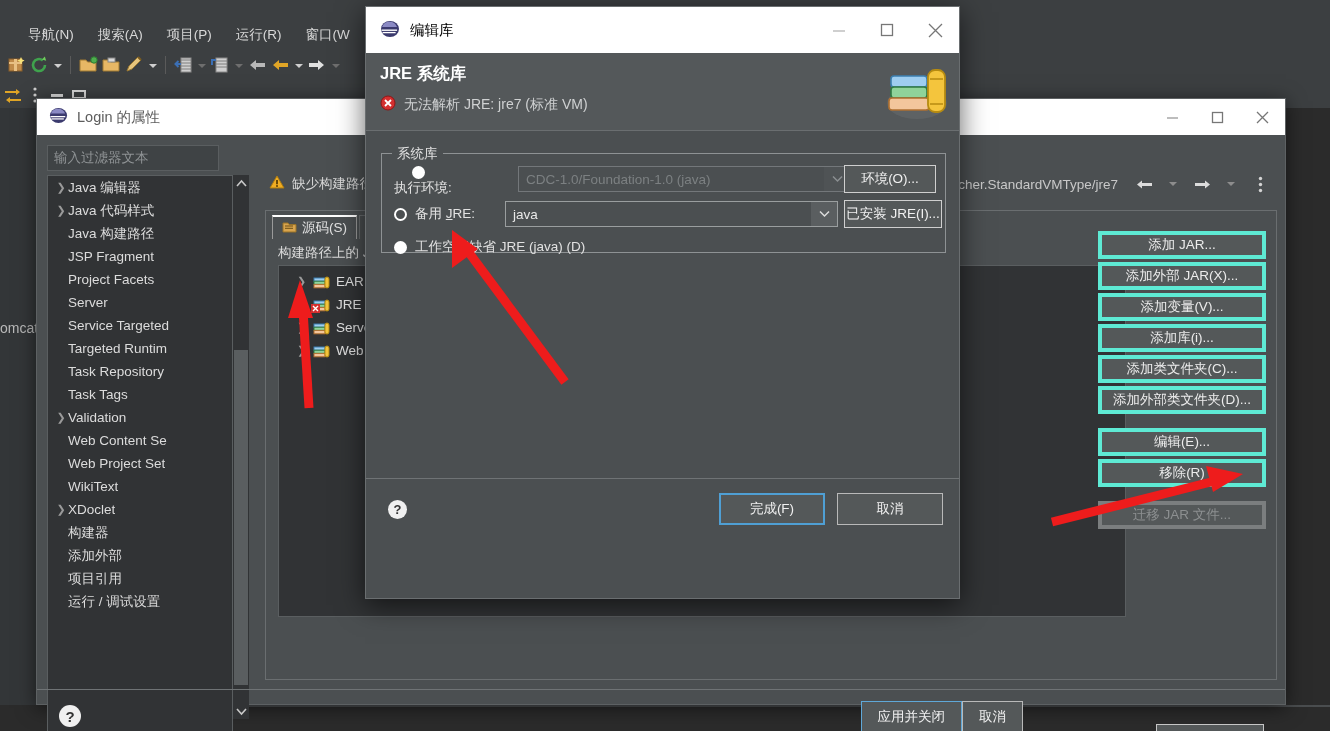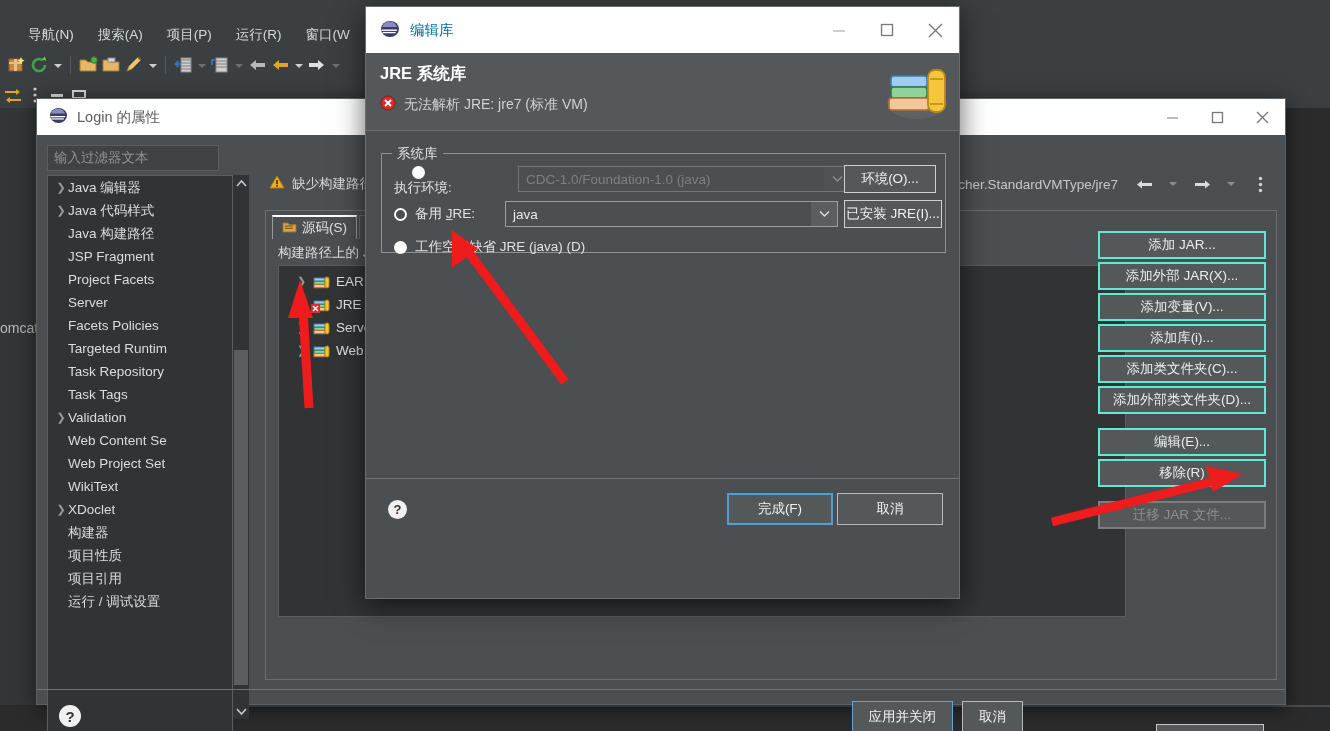--- a/index.html
+++ b/index.html
@@ -103,51 +103,51 @@
   .bp-tree {
     position:absolute; left:12px; top:54px; width:848px; height:352px;
     background:#313335; border:1px solid #5a5e60; padding-top:4px; overflow:hidden;
   }
   .bp-row { height:23px; display:flex; align-items:center; gap:6px; padding-left:18px; font-size:13.5px; color:#e0e0e0; white-space:nowrap;}
   .bp-row .arr{ color:#9a9a9a; font-size:11px; width:10px; }
 
   .btncol { position:absolute; right:10px; top:20px; width:168px; }
   .sidebtn {
     width:168px; height:28px; margin-bottom:3px;
-    background:#545859; border:2px solid #5eead4; color:#ececec;
+    background:#545859; border:4px solid #5eead4; color:#ececec;
     font-size:13.5px; display:flex; align-items:center; justify-content:center;
     white-space:nowrap; font-family:inherit;
   }
   .sidebtn.disabled { color:#8c8f90; border-color:#7b7e7f; }
   .sidebtn.gap { margin-top:14px; }
 
   .apply-btn {
     position:absolute; right:12px; top:513px; width:108px; height:30px;
     background:#545859; border:1px solid #c6c6c6; color:#ececec;
     font-size:13.5px; display:flex; align-items:center; justify-content:center;
   }
   .prop-divider { position:absolute; left:0; top:554px; width:1248px; height:1px; background:#6f7375; }
   .help-ico-big { position:absolute; left:22px; top:570px; }
-  .prop-foot-btns { position:absolute; right:10px; top:566px; display:flex; gap:9px;justify-content:space-between; }
+  .prop-foot-btns { position:absolute; right:10px; top:566px; display:flex; gap:0;justify-content:space-between; }
   .foot-btn {
     height:31px; padding:0 16px; background:#545859; border:1px solid #b9b9b9;
     color:#f0f0f0; font-size:13.5px; display:flex; align-items:center; justify-content:center;
     white-space:nowrap;
   }
   .foot-btn.default { border-color:#5fa8d8; }
 
   
   .editwin {
     position:absolute; left:365px; top:6px; width:595px; height:593px;
     background:#4b4f51; border:1px solid #6a6e70;
     box-shadow:0 6px 26px rgba(0,0,0,.6);
   }
   .editwin-title {
     height:46px; background:#ffffff; display:flex; align-items:center; padding-left:14px;
-    color:#0369a1; font-size:14.5px;
+    color:#000000; font-size:14.5px;
   }
   .ew-ctrl { margin-left:auto; display:flex; height:46px; }
   .ew-btn { width:48px; height:46px; display:flex; align-items:center; justify-content:center; color:#7a7a7a;}
   .ew-header {
     position:relative; height:78px; background:#54585a; border-bottom:1px solid #6a6e70;
     padding:10px 0 0 14px;
   }
   .ew-h1 { font-size:16.5px; font-weight:bold; color:#ffffff; }
   .ew-msg { display:flex; align-items:center; gap:8px; margin-top:10px; font-size:14px; color:#cfd1d2; }
   .ew-books { position:absolute; right:6px; top:6px; }
@@ -181,21 +181,21 @@
   .combo.disabled .combo-arrow { background:#4f5355; }
   .gbtn {
     position:absolute; height:28px; background:#545859; border:1px solid #cfcfcf;
     color:#f0f0f0; font-size:13.5px; display:flex; align-items:center; justify-content:center;
     white-space:nowrap; padding:0 8px;
   }
 
   .ew-footdiv { position:absolute; left:0; bottom:60px; width:593px; height:1px; background:#6f7375; }
   .ew-foot { position:absolute; left:0; bottom:0; width:593px; height:60px; display:flex; align-items:center; }
   .ew-foot .help { margin-left:22px; }
-  .ew-foot-btns { margin-left:auto; margin-right:16px; display:flex; gap:4px; }
+  .ew-foot-btns { margin-left:auto; margin-right:16px; display:flex; gap:12px; }
   .ew-fbtn {
     width:106px; height:32px; background:#545859; border:1px solid #b9b9b9;
     color:#f0f0f0; font-size:13.5px; display:flex; align-items:center; justify-content:center;
   }
   .ew-fbtn.default { border:2px solid #4f9fd4; }
 
   
   .arrows { position:absolute; inset:0; pointer-events:none; }
 
   .help-circle { width:19px; height:19px; border-radius:50%; background:#f0f0f0; color:#333; font-weight:bold;
@@ -376,21 +376,21 @@
           <div class="tree-item">
             <span class="tree-arrow"></span>
             <span class="tree-label">Project Facets</span>
           </div>
           <div class="tree-item">
             <span class="tree-arrow"></span>
             <span class="tree-label">Server</span>
           </div>
           <div class="tree-item">
             <span class="tree-arrow"></span>
-            <span class="tree-label">Facets Policies</span>
+            <span class="tree-label">Service Targeted</span>
           </div>
           <div class="tree-item">
             <span class="tree-arrow"></span>
             <span class="tree-label">Targeted Runtim</span>
           </div>
           <div class="tree-item">
             <span class="tree-arrow"></span>
             <span class="tree-label">Task Repository</span>
           </div>
           <div class="tree-item">
@@ -416,21 +416,21 @@
           <div class="tree-item">
             <span class="tree-arrow">❯</span>
             <span class="tree-label">XDoclet</span>
           </div>
           <div class="tree-item">
             <span class="tree-arrow"></span>
             <span class="tree-label">构建器</span>
           </div>
           <div class="tree-item">
             <span class="tree-arrow"></span>
-            <span class="tree-label">项目性质</span>
+            <span class="tree-label">添加外部</span>
           </div>
           <div class="tree-item">
             <span class="tree-arrow"></span>
             <span class="tree-label">项目引用</span>
           </div>
           <div class="tree-item">
             <span class="tree-arrow"></span>
             <span class="tree-label">运行 / 调试设置</span>
           </div>
         </div>

